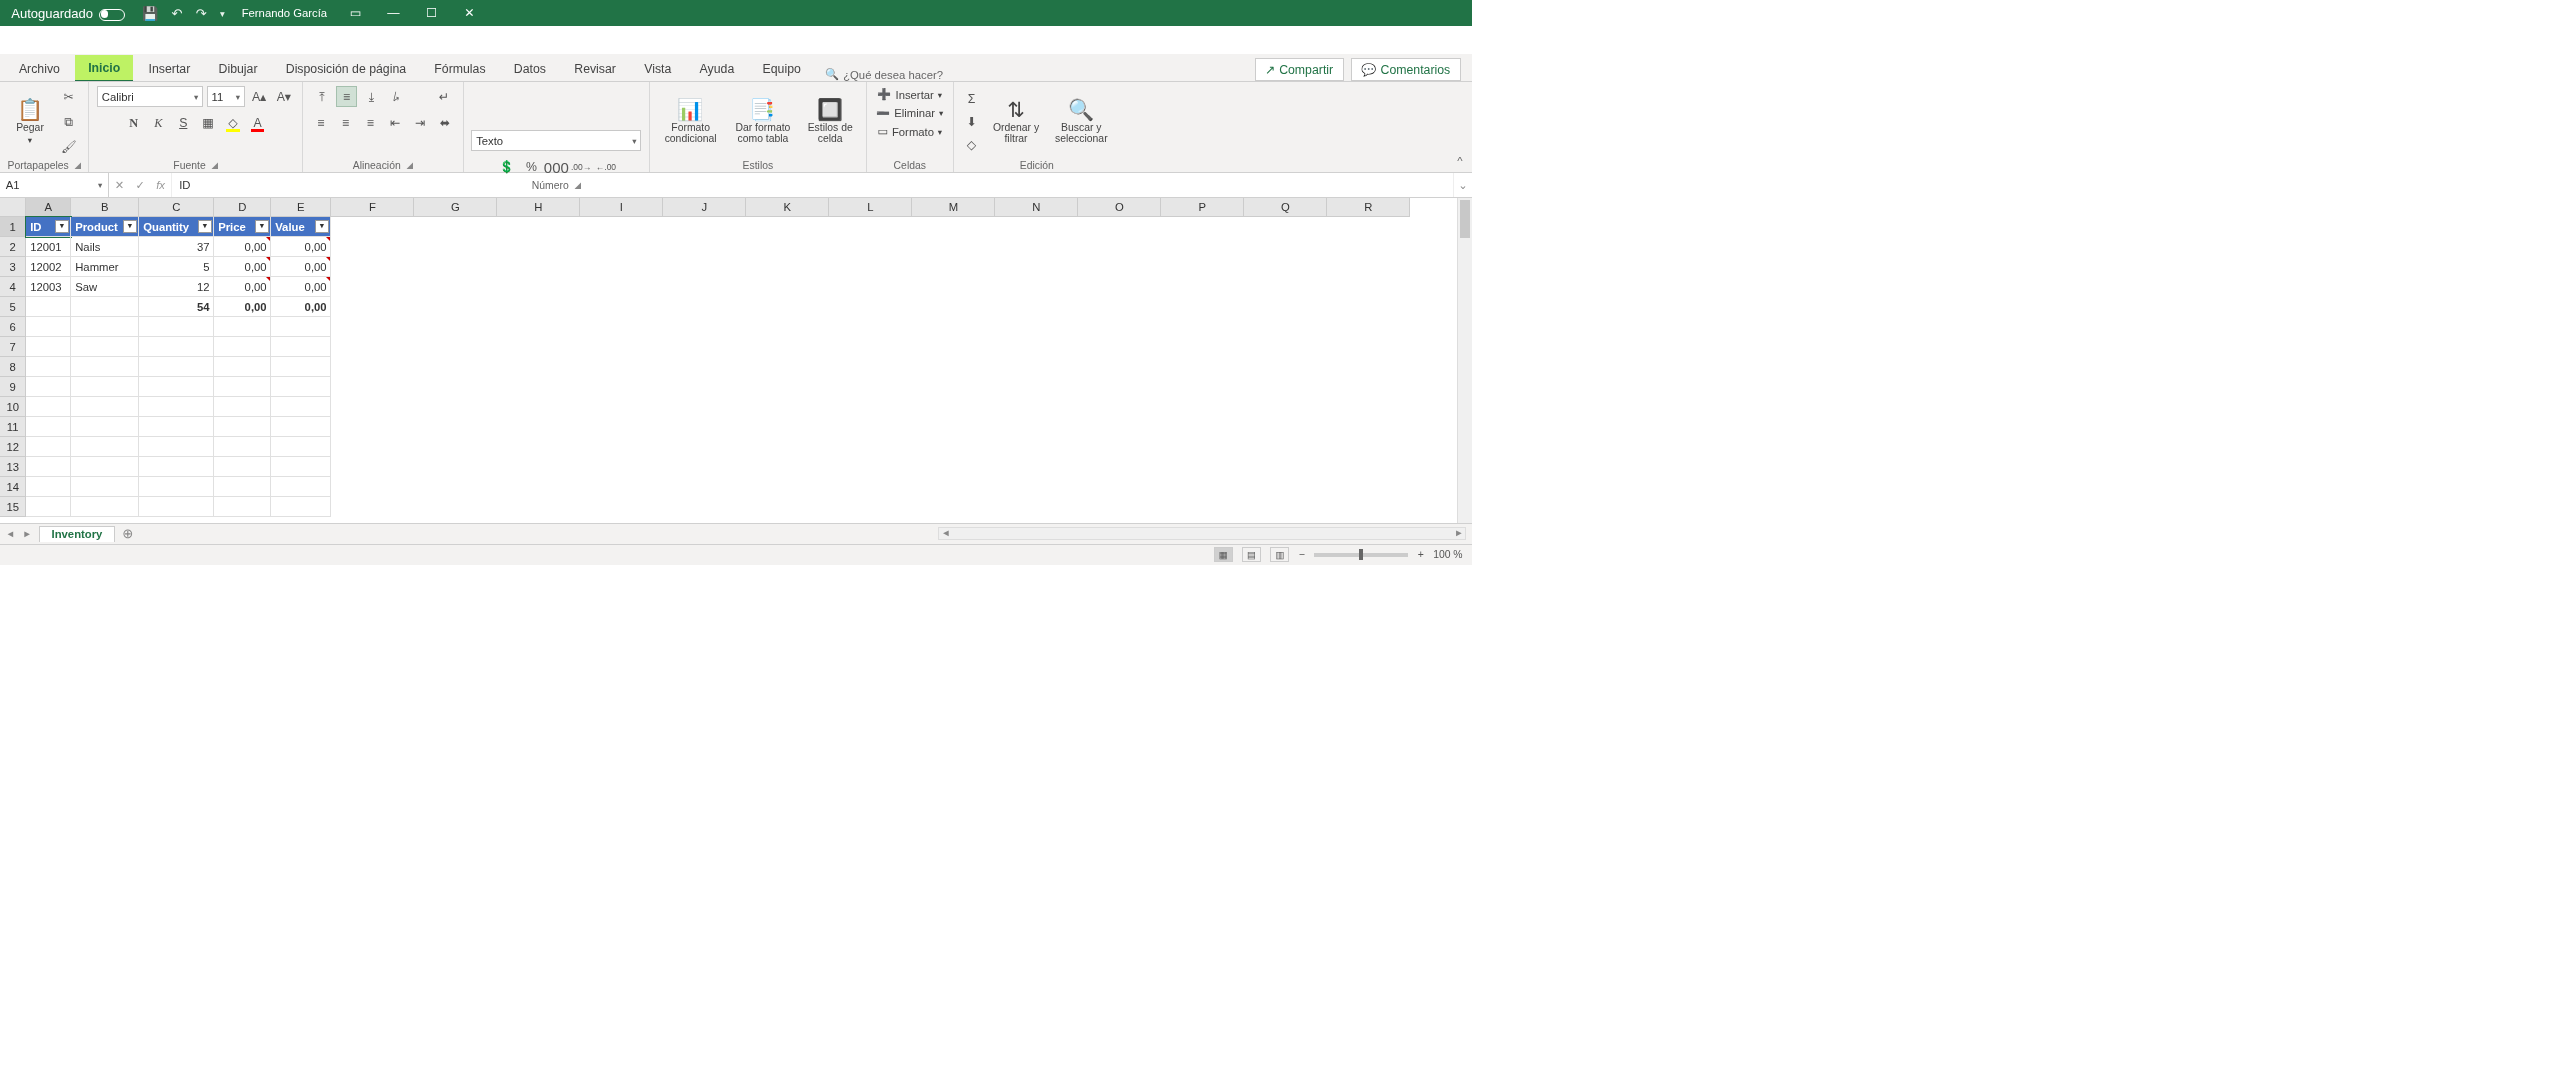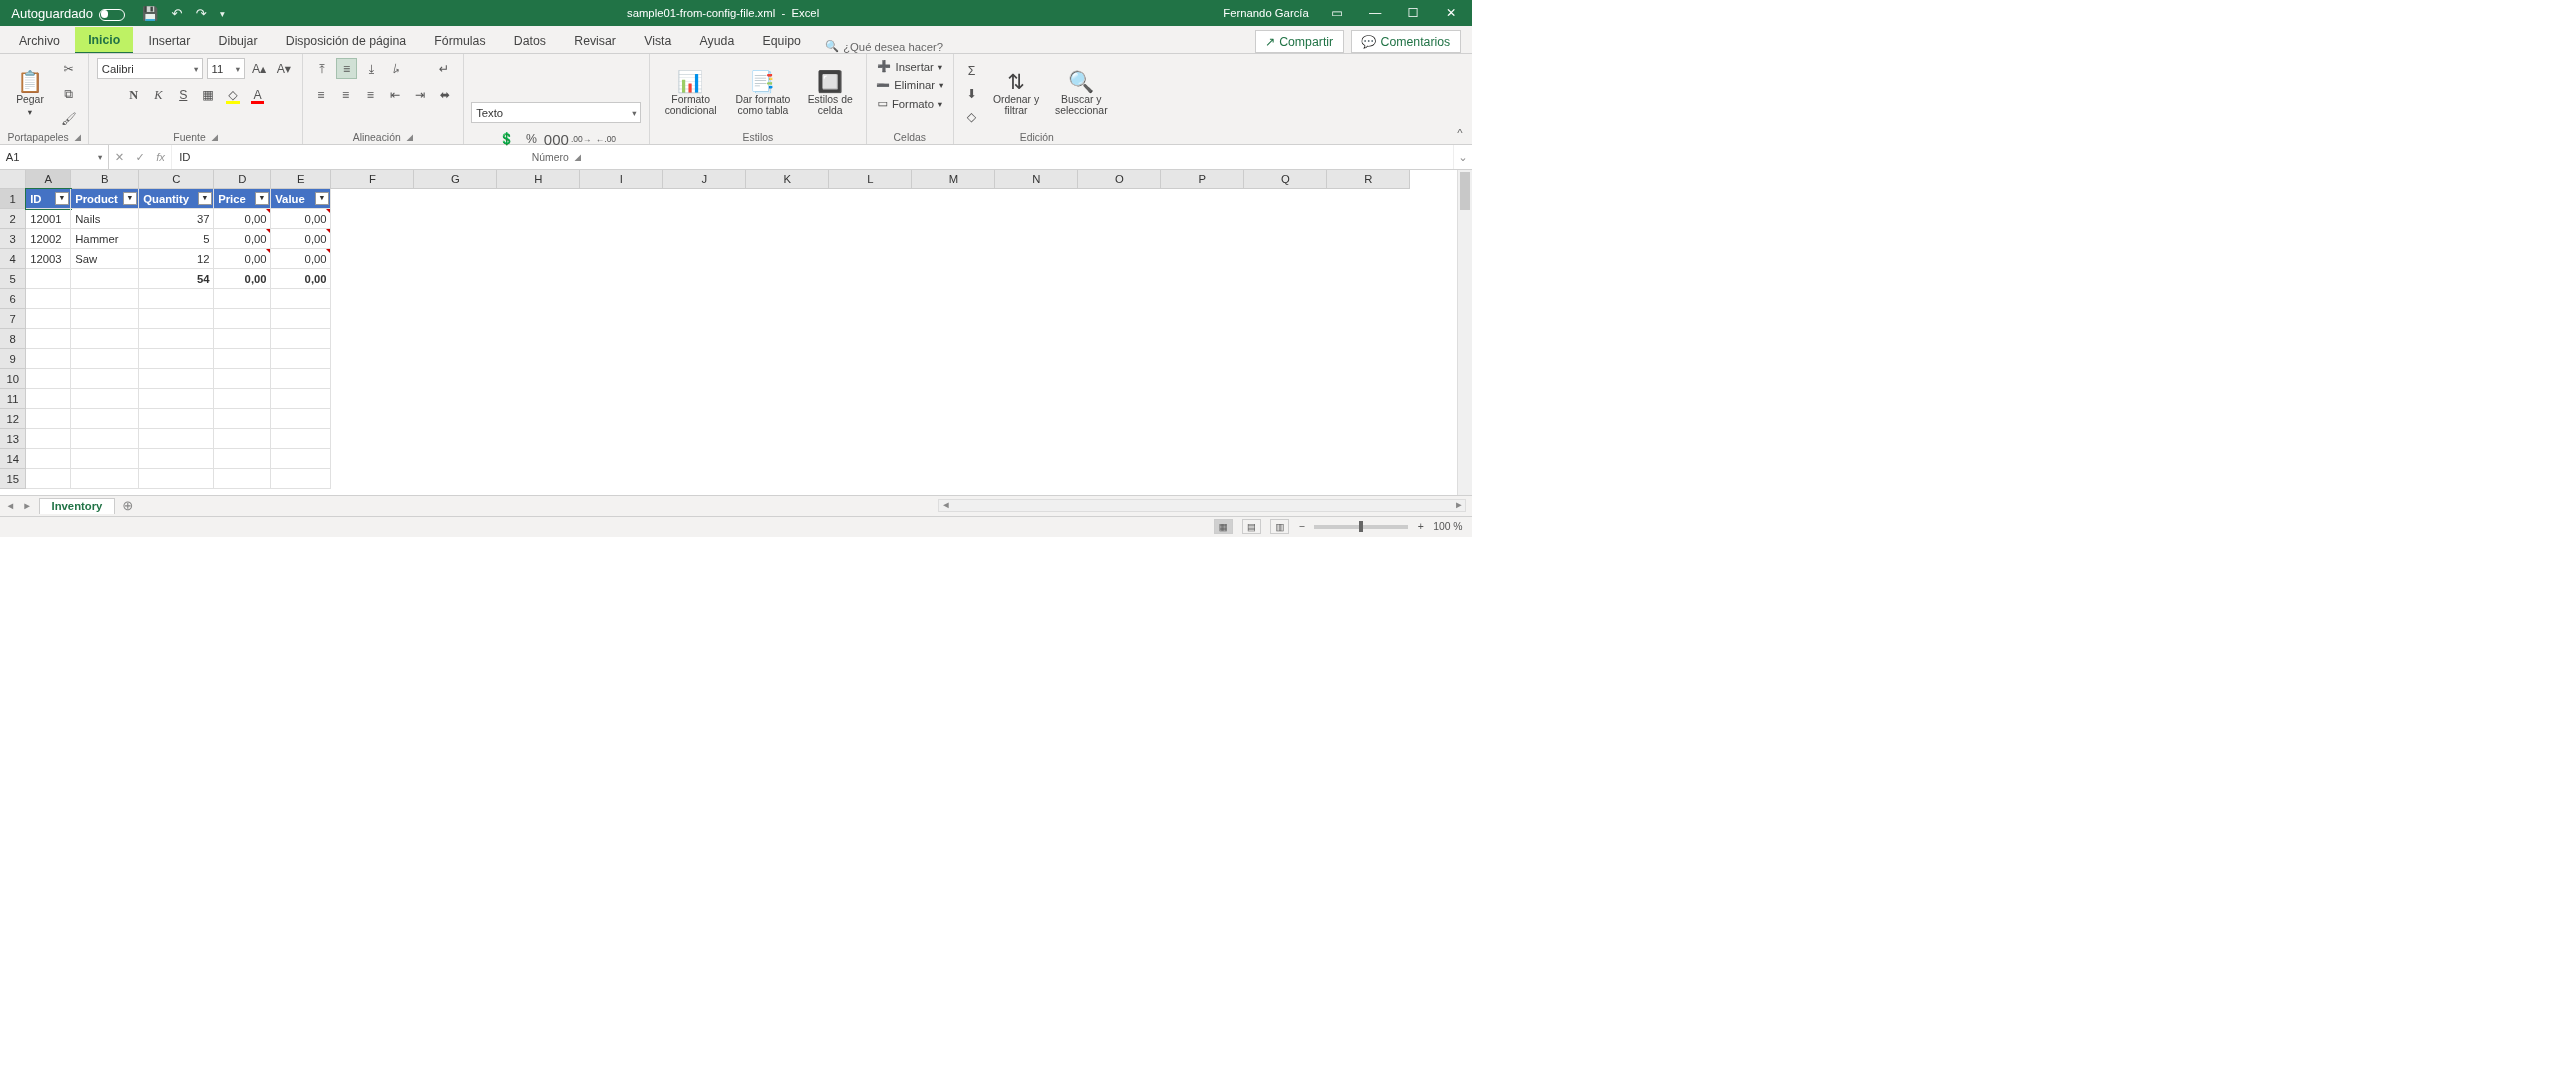--- a/index.html
+++ b/index.html
@@ -10,21 +10,21 @@
 .autosave { display: flex; align-items: flex-end; gap: 5.7px; padding: 0 9.4px; font-size: 13px; }
 .toggle { width: 26.4px; height: 11.3px; border: 0.9px solid #fff; border-radius: 7.5px; position: relative; }
 .toggle::after { content:""; position:absolute; left:0.9px; top:0px; width:7.5px; height:7.5px; background:#fff; border-radius:50%; }
 .qat { display:flex; gap: 13.2px; align-items:center; padding:0 7.5px; }
 .qat-btn { color:#fff; opacity:0.9; cursor:pointer; font-size:13.2px; }
 .title-center { flex:1; text-align:center; font-size:11.3px; }
 .title-user { padding:0 9.4px; font-size:11.3px; }
 .win-btn { width:38px; text-align:center; color:#fff; font-size:12.3px; cursor:pointer; }
 
 
-.ribbon-tabs { background: #f3f2f1; height: 28px; display:flex; align-items:flex-end; padding:0 5.7px; border-bottom:0.9px solid #d0d0d0; gap:1.9px;}
+.ribbon-tabs { background: #f3f2f1; height: 28px; display:flex; align-items:flex-end; padding:0 5.7px; border-bottom:0.9px solid #d0d0d0; gap:1.9px;margin-top:28px;}
 .ribbon-tab { padding: 5.7px 13.2px; font-size:12.3px; color:#444; cursor:pointer; }
 .ribbon-tab.active { color:#217346; font-weight:600; border-bottom:1.9px solid #217346; background:#bef264;}
 .ribbon-tab.file { color:#444; }
 .tell-me { display:flex; align-items:center; gap:3.8px; color:#666; margin-left:9.4px; }
 .ribbon-right { margin-left:auto; display:flex; gap:7.5px; align-items:center; padding-right:5.7px;}
 .ribbon-btn-big { border:0.9px solid #ccc; background:#fff; padding:3.8px 9.4px; font-size:12.3px; color:#217346; cursor:pointer; display:flex; gap:3.8px; align-items:center;}
 
 
 .ribbon-body { background:#f3f2f1; height: 91px; display:flex; border-bottom:0.9px solid #d0d0d0; }
 .group { border-right:0.9px solid #d8d8d8; padding: 3.8px 7.5px 1.9px 7.5px; display:flex; flex-direction:column; justify-content:space-between; }
@@ -101,25 +101,20 @@
 <div class="title-bar">
   <div class="autosave">
     <span>Autoguardado</span>
     <span class="toggle"></span>
   </div>
   <div class="qat">
     <span class="qat-btn">💾</span>
     <span class="qat-btn">↶</span>
     <span class="qat-btn">↷</span>
     <span class="qat-btn" style="font-size:9.4px;">▾</span>
-  </div>
-  <div class="title-center">
-    <span>sample01-from-config-file.xml</span>
-    <span> &nbsp;-&nbsp; </span>
-    <span>Excel</span>
   </div>
   <div class="title-user">Fernando García</div>
   <div class="win-btn">▭</div>
   <div class="win-btn">—</div>
   <div class="win-btn">☐</div>
   <div class="win-btn">✕</div>
 </div>
 
 <div class="ribbon-tabs">
   <div class="ribbon-tab file">Archivo</div>

